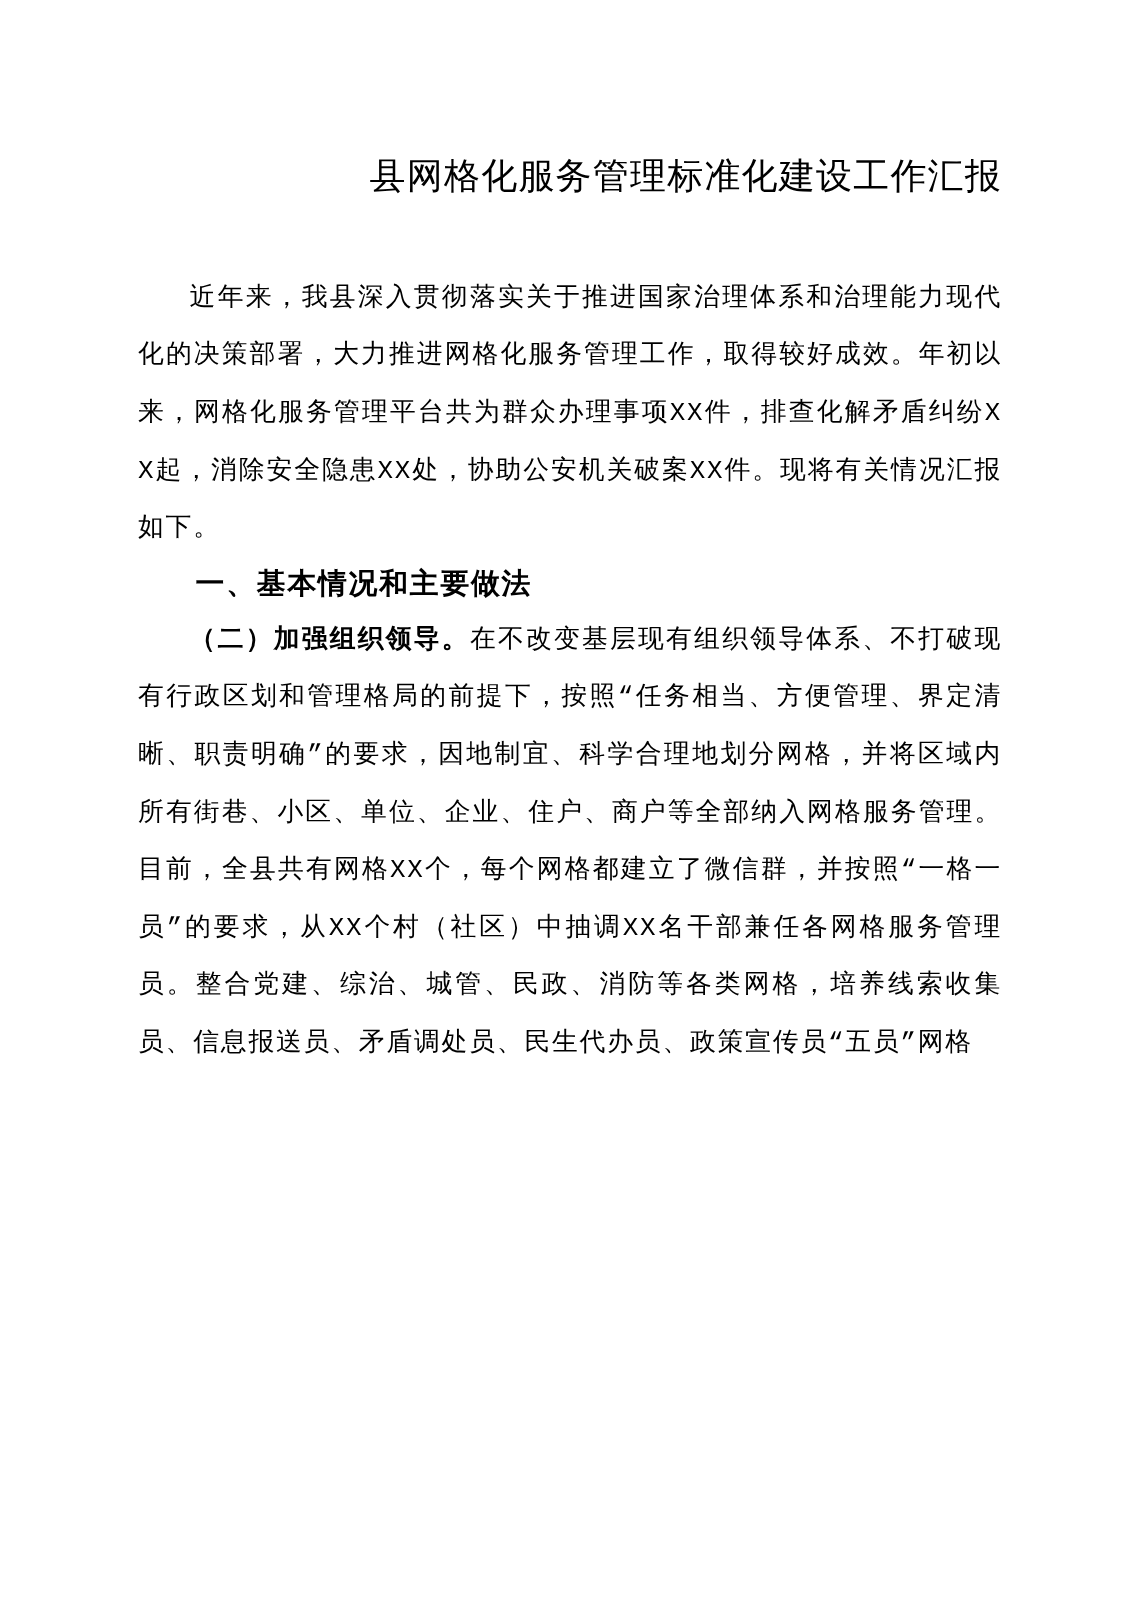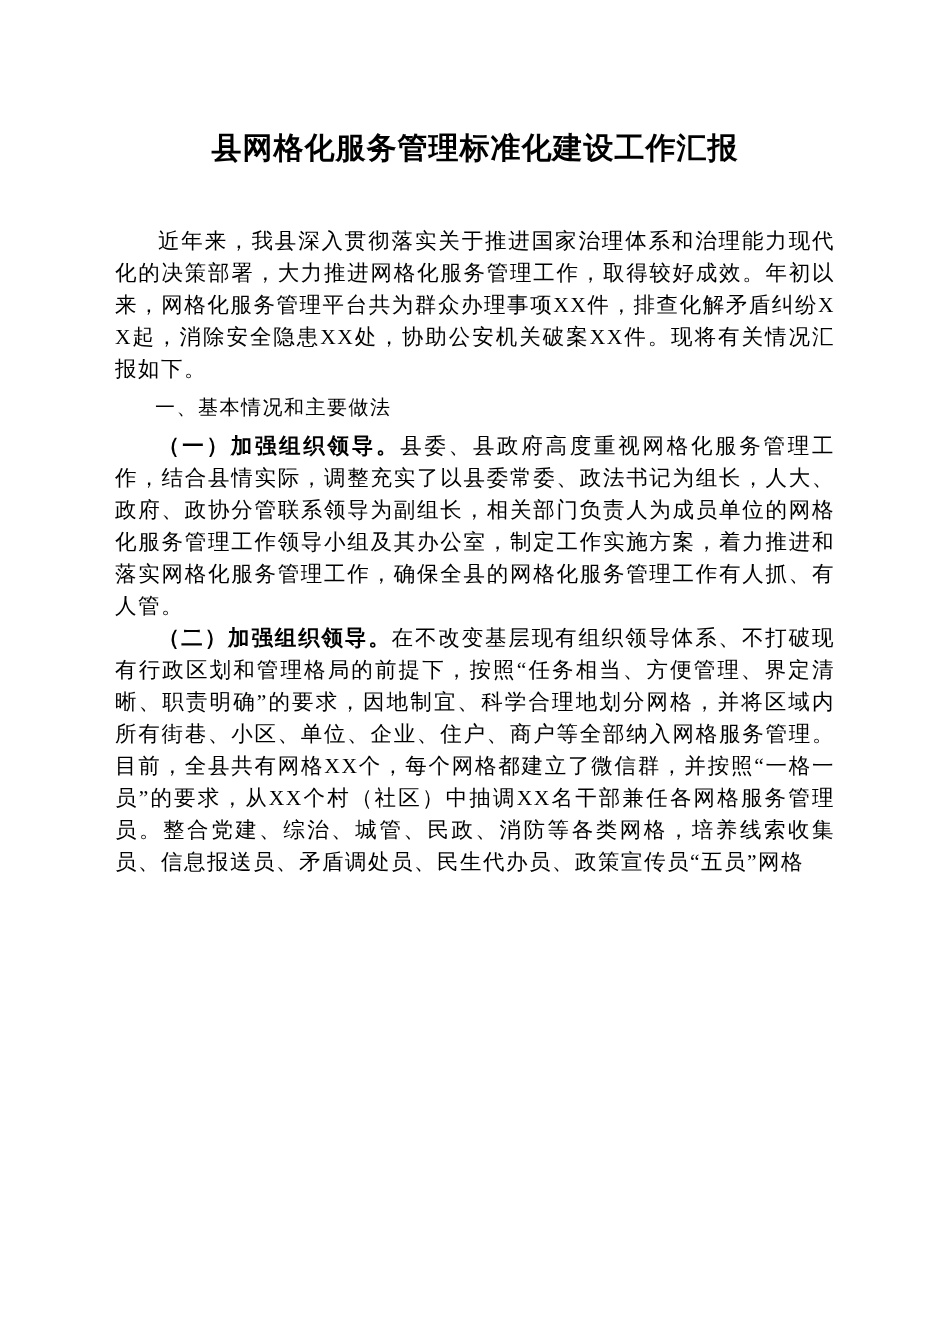--- a/index.html
+++ b/index.html
@@ -16,54 +16,54 @@
     box-sizing: border-box;
     padding: 128px 115px 40px 115px;
     font-family: "Liberation Serif", "DejaVu Serif", serif;
     color: #000000;
     overflow: hidden;
   }
   .doc-title {
     margin: 0 0 58px 0;
     font-size: 30px;
     line-height: 1.3;
-    font-weight: bold;
-    text-align: center;
+    font-weight: normal;
+    text-align: right;
     letter-spacing: 1px;
   }
   .doc-paragraph {
     margin: 0;
     font-size: 21.5px;
-    line-height: 32px;
+    line-height: 48px;
     text-align: justify;
     text-justify: inter-ideograph;
     text-indent: 2em;
     letter-spacing: 1.5px;
     word-break: break-all;
+    font-family: Liberation Mono, monospace;
   }
   .section-heading {
     margin: 0;
-    font-size: 20px;
+    font-size: 24px;
     line-height: 44.5px;
-    font-weight: normal;
+    font-weight: bold;
     text-indent: 2em;
     letter-spacing: 1.5px;
   }
   .para-lead {
     font-weight: bold;
   }
 </style>
 </head>
 <body>
 
 <div class="page">
 
   <h1 class="doc-title">县网格化服务管理标准化建设工作汇报</h1>
 
   <p class="doc-paragraph">近年来，我县深入贯彻落实关于推进国家治理体系和治理能力现代化的决策部署，大力推进网格化服务管理工作，取得较好成效。年初以来，网格化服务管理平台共为群众办理事项XX件，排查化解矛盾纠纷XX起，消除安全隐患XX处，协助公安机关破案XX件。现将有关情况汇报如下。</p>
 
   <h2 class="section-heading">一、基本情况和主要做法</h2>
 
-  <p class="doc-paragraph"><span class="para-lead">（一）加强组织领导。</span><span>县委、县政府高度重视网格化服务管理工作，结合县情实际，调整充实了以县委常委、政法书记为组长，人大、政府、政协分管联系领导为副组长，相关部门负责人为成员单位的网格化服务管理工作领导小组及其办公室，制定工作实施方案，着力推进和落实网格化服务管理工作，确保全县的网格化服务管理工作有人抓、有人管。</span></p>
 
   <p class="doc-paragraph"><span class="para-lead">（二）加强组织领导。</span><span>在不改变基层现有组织领导体系、不打破现有行政区划和管理格局的前提下，按照“任务相当、方便管理、界定清晰、职责明确”的要求，因地制宜、科学合理地划分网格，并将区域内所有街巷、小区、单位、企业、住户、商户等全部纳入网格服务管理。目前，全县共有网格XX个，每个网格都建立了微信群，并按照“一格一员”的要求，从XX个村（社区）中抽调XX名干部兼任各网格服务管理员。整合党建、综治、城管、民政、消防等各类网格，培养线索收集员、信息报送员、矛盾调处员、民生代办员、政策宣传员“五员”网格</span></p>
 
 </div>
 
 </body></html>

